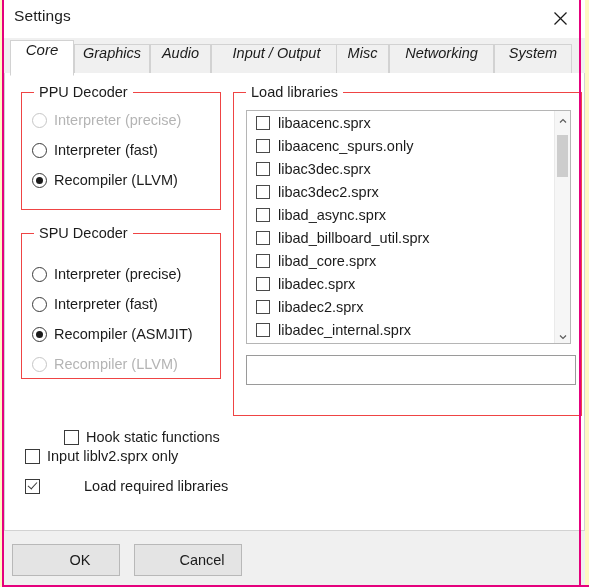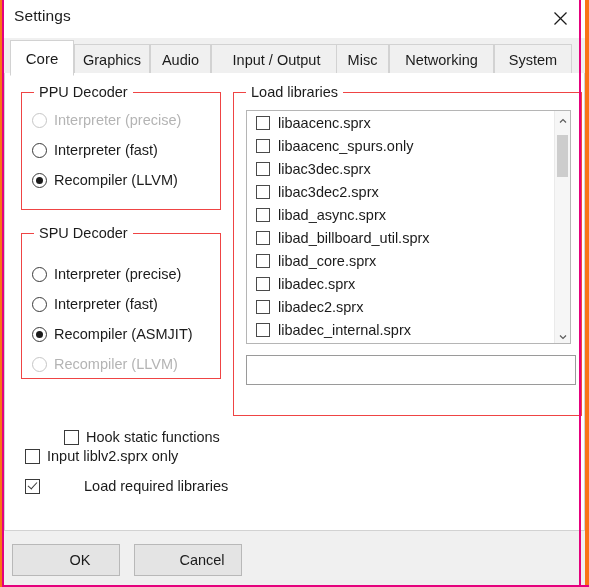--- a/index.html
+++ b/index.html
@@ -9,21 +9,21 @@
   }
   body {
     font-family: "Liberation Sans", sans-serif;
   }
 
   #window {
     position: relative;
     width: 589px;
     height: 587px;
     overflow: hidden;
-    background: #f97316;
+    background: #fef9c3;
     box-sizing: border-box;
   }
 
   
   .edge-line {
     position: absolute;
     top: 0;
     bottom: 0;
     width: 2px;
     background: #e5007d;
@@ -83,27 +83,27 @@
   }
   .tab {
     position: absolute;
     top: 6px;
     height: 30px;
     background: #f0f0f0;
     border: 1px solid #d2d2d2;
     border-bottom: none;
     box-sizing: border-box;
     display: flex;
-    align-items: center;
     justify-content: center;
     font-size: 14.5px;
     color: #1b1b1b;
     cursor: pointer;
     white-space: nowrap;
     padding: 0 9px;
+    font-style: italic;
   }
   .tab.active {
     top: 2px;
     height: 36px;
     background: #ffffff;
     border: 1px solid #d2d2d2;
     border-bottom: 1px solid #ffffff;
     z-index: 5;
     font-size: 15px;
   }

